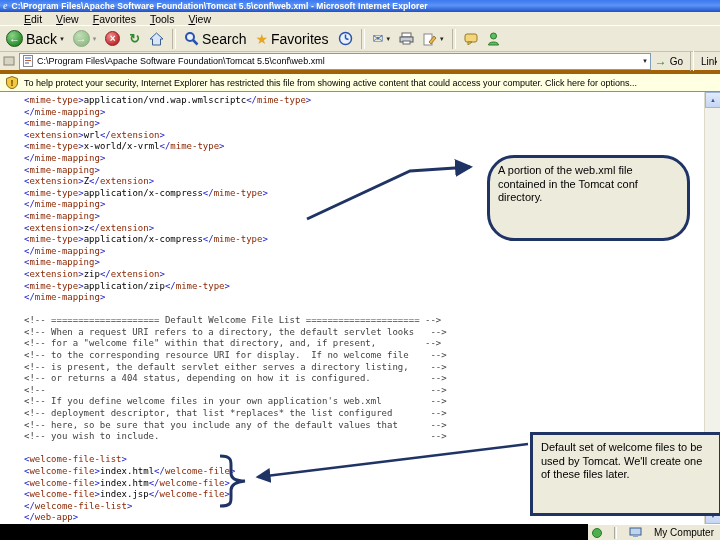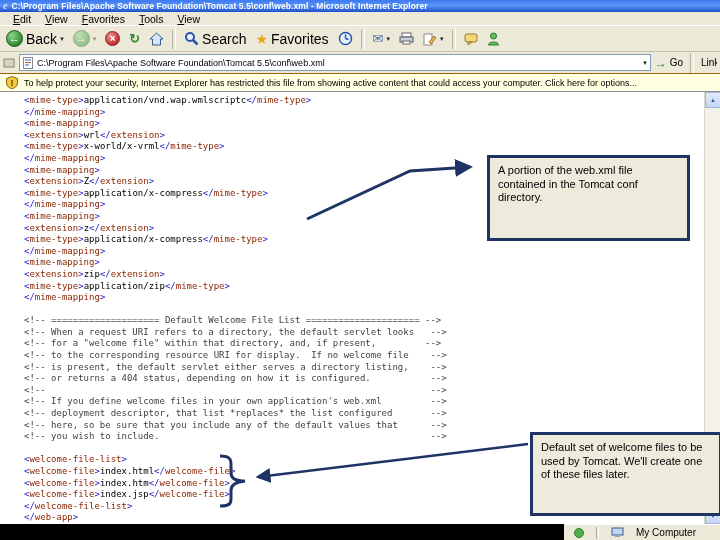--- a/index.html
+++ b/index.html
@@ -9,42 +9,42 @@
   
   .titlebar{position:absolute;left:0;top:0;width:720px;height:12px;
     background:linear-gradient(180deg,#3C78F0 0%,#5A94F6 45%,#1E50C8 100%);
     display:flex;align-items:center;gap:4px;padding-left:3px;box-sizing:border-box;}
   .ie-logo{font:italic bold 10px "Liberation Serif",serif;color:#CFE3FF;line-height:10px;}
   .title-text{font-size:8.5px;font-weight:bold;color:#fff;white-space:nowrap;letter-spacing:.1px;}
 
   
   .menubar{position:absolute;left:0;top:12px;width:720px;height:14px;background:#ECE9D8;
     border-bottom:1px solid #fff;display:flex;align-items:center;font-size:10.5px;color:#000;
-    padding-left:6px;box-sizing:border-box;}
+    padding-left:17px;box-sizing:border-box;}
   .menu-item{display:inline-block;padding:0 7px;}
   .menu-item::first-letter{text-decoration:underline;}
 
   
   .toolbar{position:absolute;left:0;top:26px;width:720px;height:26px;background:#ECE9D8;
     border-bottom:1px solid #C6C2B0;display:flex;align-items:center;gap:1px;padding:0 2px;box-sizing:border-box;}
   .tbtn{display:flex;align-items:center;gap:3px;padding:1px 4px;border-radius:2px;}
   .tlabel{font-size:14px;color:#000;}
   .caret{font-size:7px;color:#222;}
   .circ{width:17px;height:17px;border-radius:50%;display:inline-flex;align-items:center;justify-content:center;
     color:#fff;font-size:11px;font-weight:bold;line-height:1;}
   .grn{background:radial-gradient(circle at 35% 30%,#8CD48C,#2E8F2E 70%,#1C6E1C);border:1px solid #1A5C1A;box-sizing:border-box;}
   .dim{opacity:.45;}
   .redc{background:radial-gradient(circle at 35% 30%,#F09090,#C43030 70%,#9A2020);border:1px solid #8F1F1F;
     width:15px;height:15px;font-size:10px;box-sizing:border-box;}
   .glyph{font-size:13px;line-height:1;}
   .tsep{width:2px;height:20px;border-left:1px solid #b9b5a5;border-right:1px solid #fff;margin:0 3px;}
 
   
   .addressbar{position:absolute;left:0;top:52px;width:720px;height:22px;background:#ECE9D8;
-    border-bottom:1px solid #a16207;display:flex;align-items:center;gap:4px;padding:0 3px;box-sizing:border-box;}
+    border-bottom:4px solid #a16207;display:flex;align-items:center;gap:4px;padding:0 3px;box-sizing:border-box;}
   .afield{flex:1;height:17px;background:#fff;border:1px solid #7F9DB9;display:flex;align-items:center;
     gap:4px;padding:0 3px;box-sizing:border-box;font-size:9px;color:#000;white-space:nowrap;overflow:hidden;}
   .afield .spacer{flex:1;}
   .go{display:flex;align-items:center;gap:3px;font-size:10px;color:#000;}
   .go-arrow{color:#1F8A1F;font-weight:bold;font-size:12px;}
   .links{font-size:10px;color:#000;width:16px;overflow:hidden;white-space:nowrap;}
 
   
   .infobar{position:absolute;left:0;top:74px;width:720px;height:18px;background:#FFFFE1;
     border-bottom:1px solid #8E8F8F;display:flex;align-items:center;gap:6px;padding:0 6px;
@@ -66,27 +66,27 @@
   .sbtn{position:absolute;left:0;width:16px;height:16px;background:linear-gradient(180deg,#E3EBFB,#C6D6F2);
     border:1px solid #9EB6DC;box-sizing:border-box;display:flex;align-items:center;justify-content:center;
     font-size:6px;color:#355A94;}
   .sthumb{position:absolute;left:1px;width:14px;height:52px;bottom:17px;
     background:linear-gradient(90deg,#CADCFA,#ABC4EE);border:1px solid #8CA8E0;border-radius:2px;box-sizing:border-box;}
 
   
   .overlay{position:absolute;left:0;top:0;width:720px;height:432px;pointer-events:none;}
   .callout{position:absolute;background:#EDEBDC;border:3px solid #1F3365;box-sizing:border-box;
     padding:6px 8px;font-size:11px;line-height:13.5px;color:#000;}
-  .callout1{left:487px;top:63px;width:203px;height:86px;}
+  .callout1{left:487px;top:63px;width:203px;height:86px;border-radius:27px;}
   .callout2{left:530px;top:340px;width:192px;height:84px;}
 
   
   .statusbar{position:absolute;left:0;top:524px;width:720px;height:16px;background:#000;}
-  .statusright{position:absolute;right:0;top:0;width:156px;height:16px;background:#ECE9D8;
-    border-top:1px solid #fff;box-sizing:border-box;display:flex;align-items:center;gap:12px;padding:0 10px;}
+  .statusright{position:absolute;right:0;top:0;width:132px;height:16px;background:#ECE9D8;
+    border-top:1px solid #fff;box-sizing:border-box;display:flex;align-items:center;gap:12px;padding:0 4px;}
   .statustext{font-size:10px;color:#000;}
   .ssep{width:1px;height:12px;border-left:1px solid #ACA899;border-right:1px solid #fff;}
 </style>
 </head>
 <body>
 
 <div class="win">
 
   <div class="titlebar">
     <span class="ie-logo">e</span>

